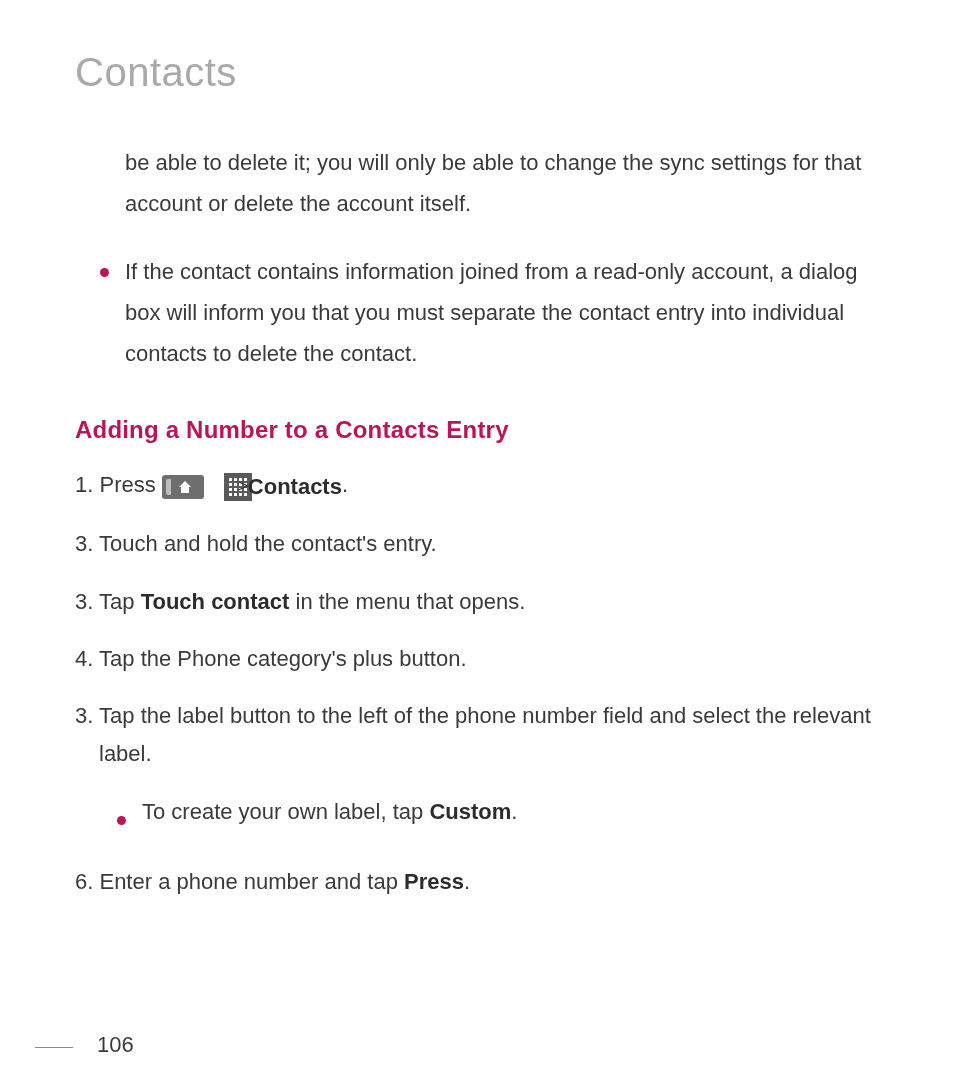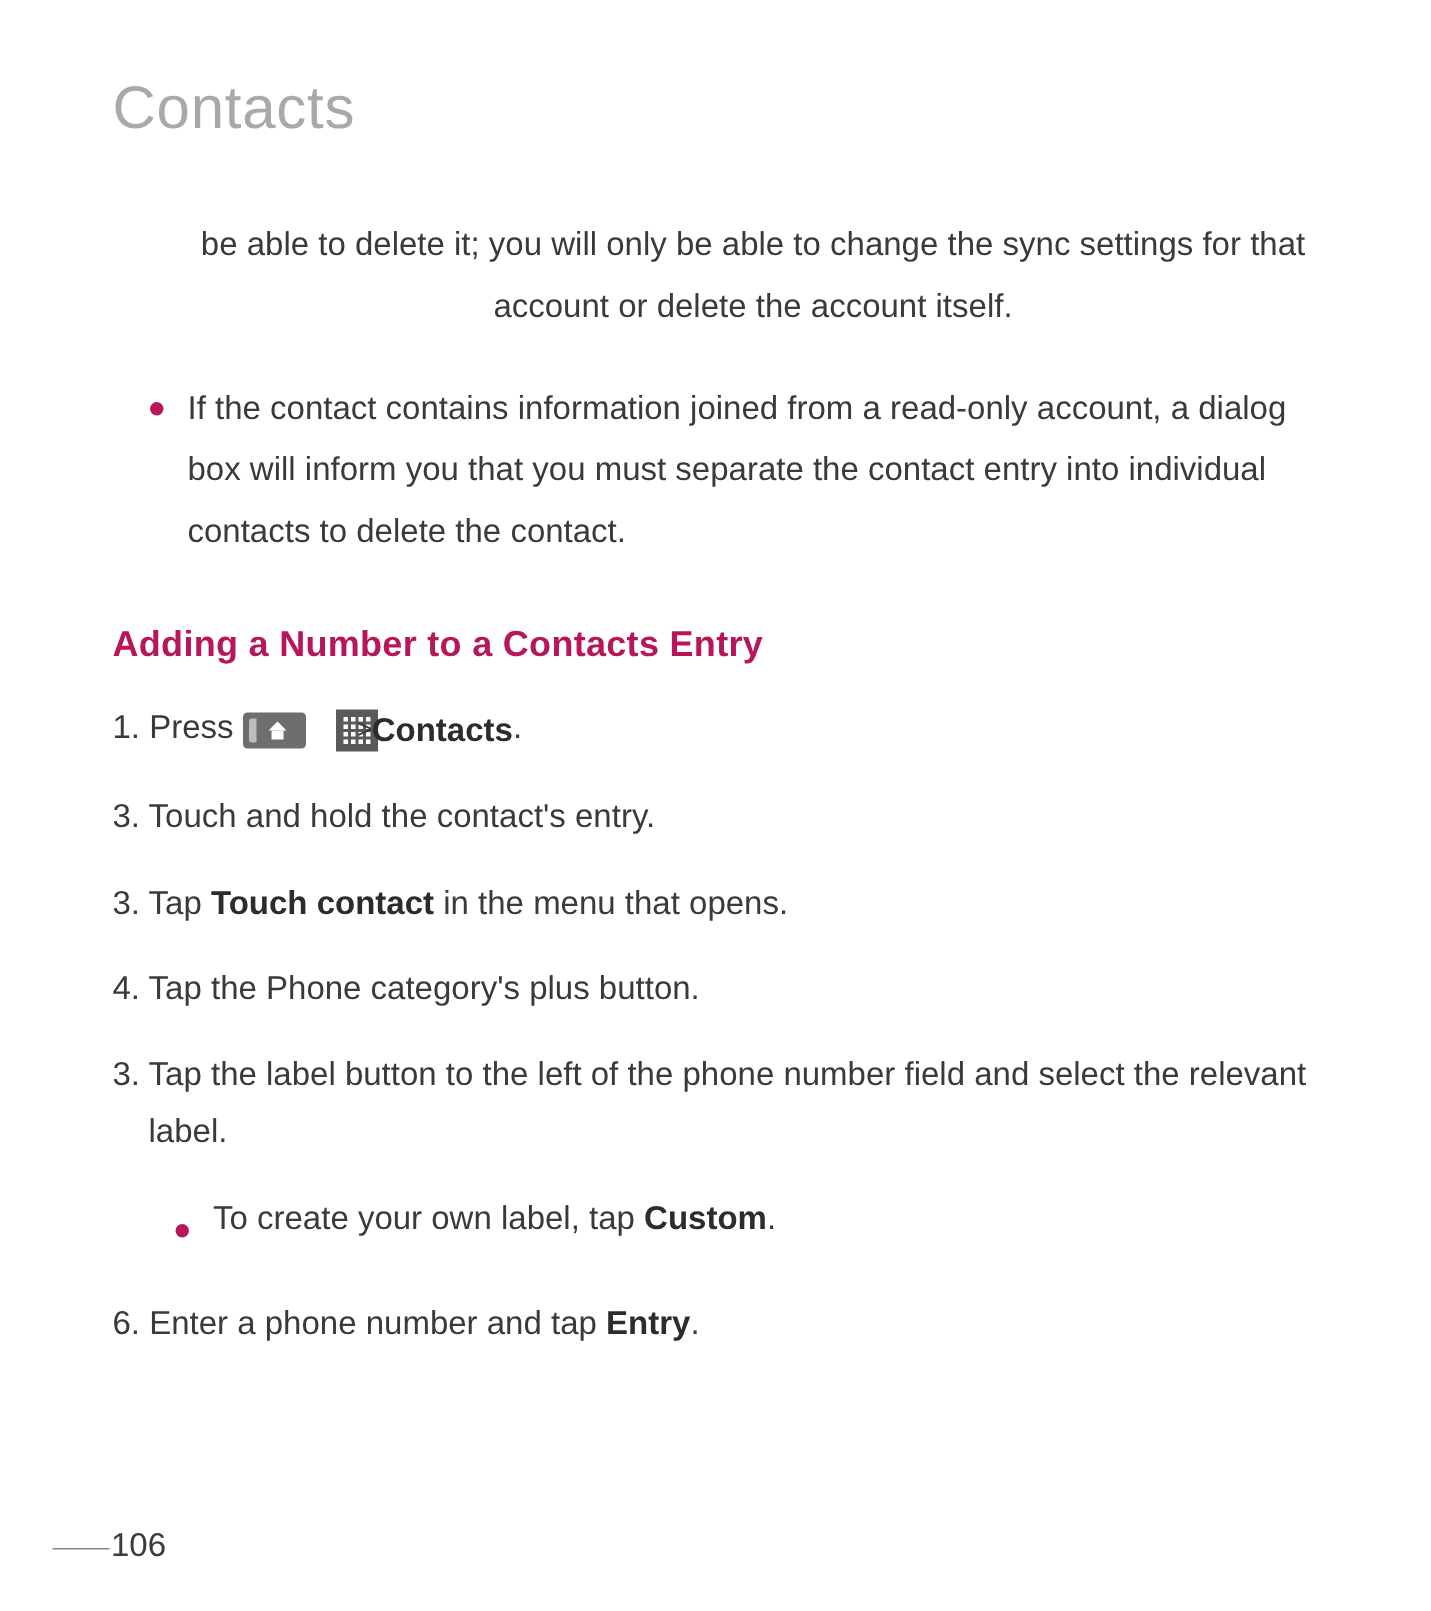--- a/index.html
+++ b/index.html
@@ -19,21 +19,20 @@
       color: #a9a9a9;
       letter-spacing: 0.5px;
       margin-bottom: 48px;
     }
     .cont-para {
       font-size: 22px;
       line-height: 1.85;
       margin-left: 50px;
       margin-bottom: 28px;
       color: #3a3a3a;
-      text-align: center;
     }
     .bullet-block {
       display: flex;
       margin-left: 25px;
       margin-bottom: 30px;
     }
     .bullet-dot {
       flex: 0 0 auto;
       width: 9px;
       height: 9px;
@@ -133,24 +132,24 @@
       width: 3px;
       height: 3px;
     }
     .chev {
       font-size: 18px;
       color: #3a3a3a;
     }
     .footer {
       position: absolute;
       left: 35px;
-      bottom: 31px;
+      bottom: 16px;
       display: flex;
       align-items: flex-end;
-      gap: 1px;
+      gap: 24px;
       margin-top: 34px;
     }
     .foot-line {
       width: 38px;
       height: 1px;
       background: #888;
       margin-bottom: 10px;
     }
     .page-no {
       font-size: 22px;
@@ -216,20 +215,20 @@
   <p class="num-item">3. Tap the label button to the left of the phone number field and select the relevant label.</p>
 
   <div class="bullet-block bullet-nested">
     <span class="bullet-dot"></span>
     <span class="bullet-text">
       <span>To create your own label, tap </span><span class="bold">Custom</span><span>.</span>
     </span>
   </div>
 
   <p class="num-item">
-    <span>6. Enter a phone number and tap </span><span class="bold">Entry</span><span>.</span>
+    <span>6. Enter a phone number and tap </span><span class="bold">Press</span><span>.</span>
   </p>
 </div>
 
 <div class="footer">
   <div class="foot-line"></div>
   <div class="page-no">106</div>
 </div>
 
 </body></html>

